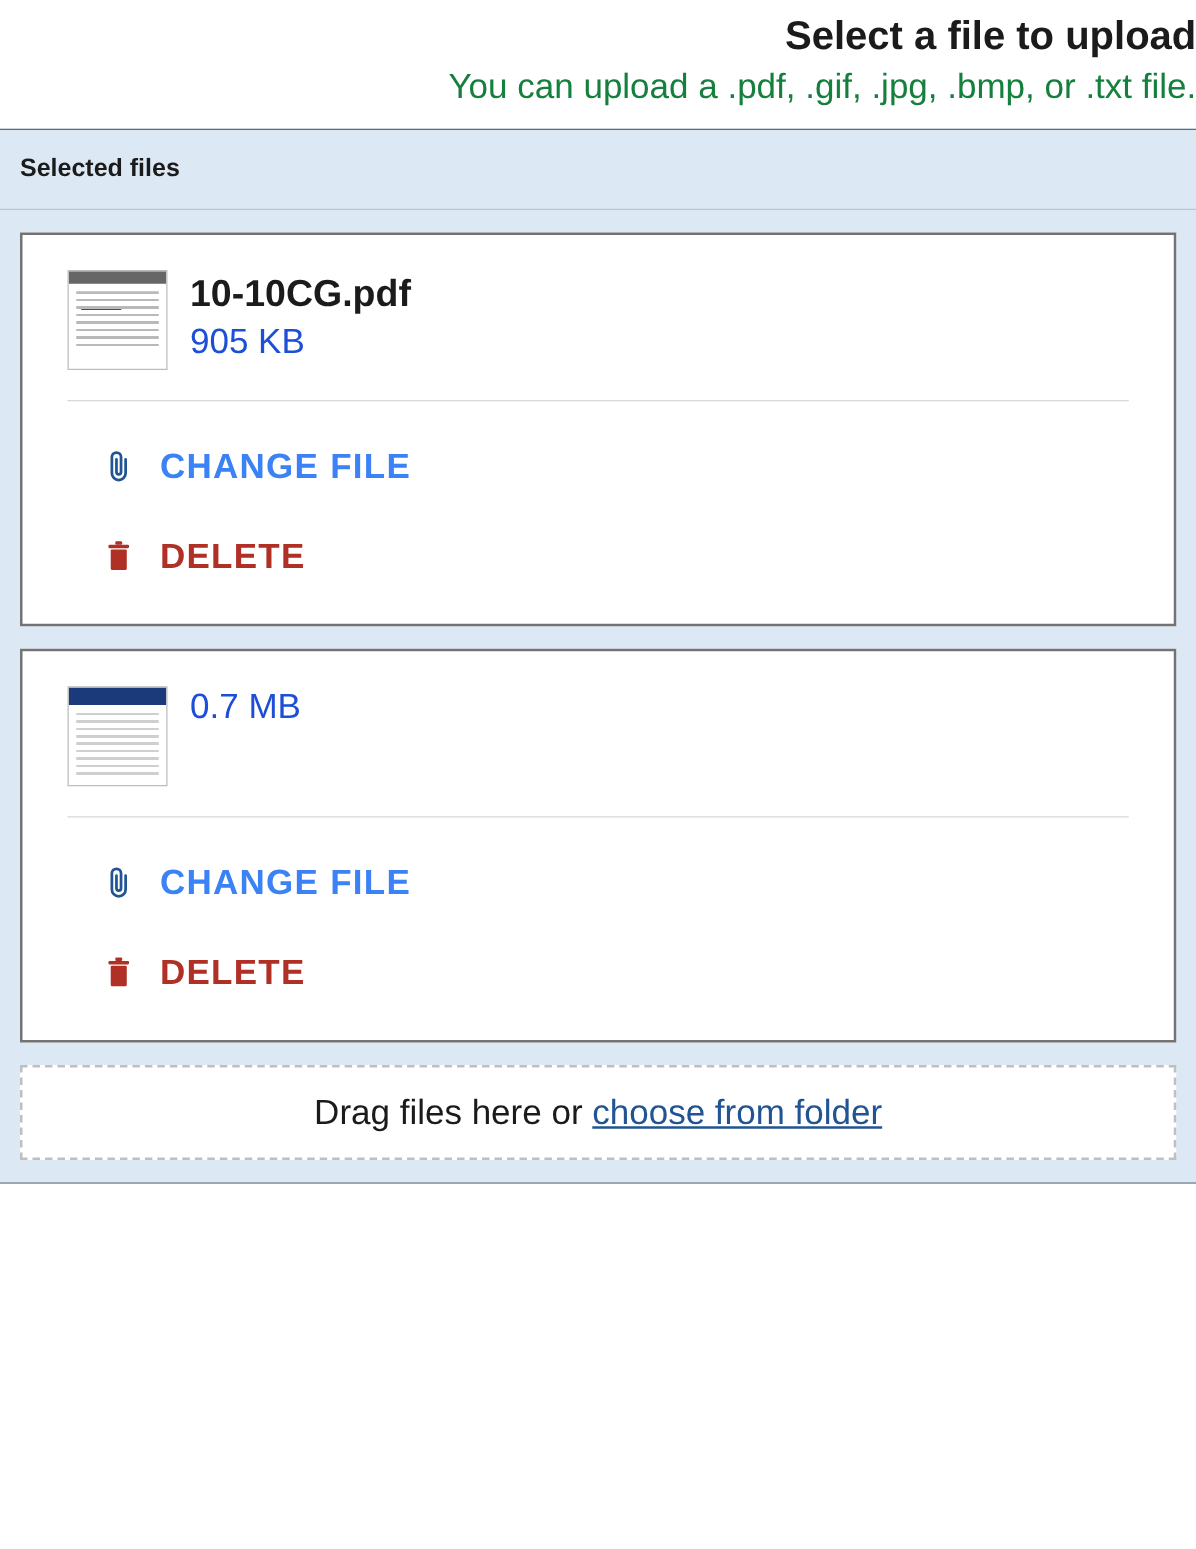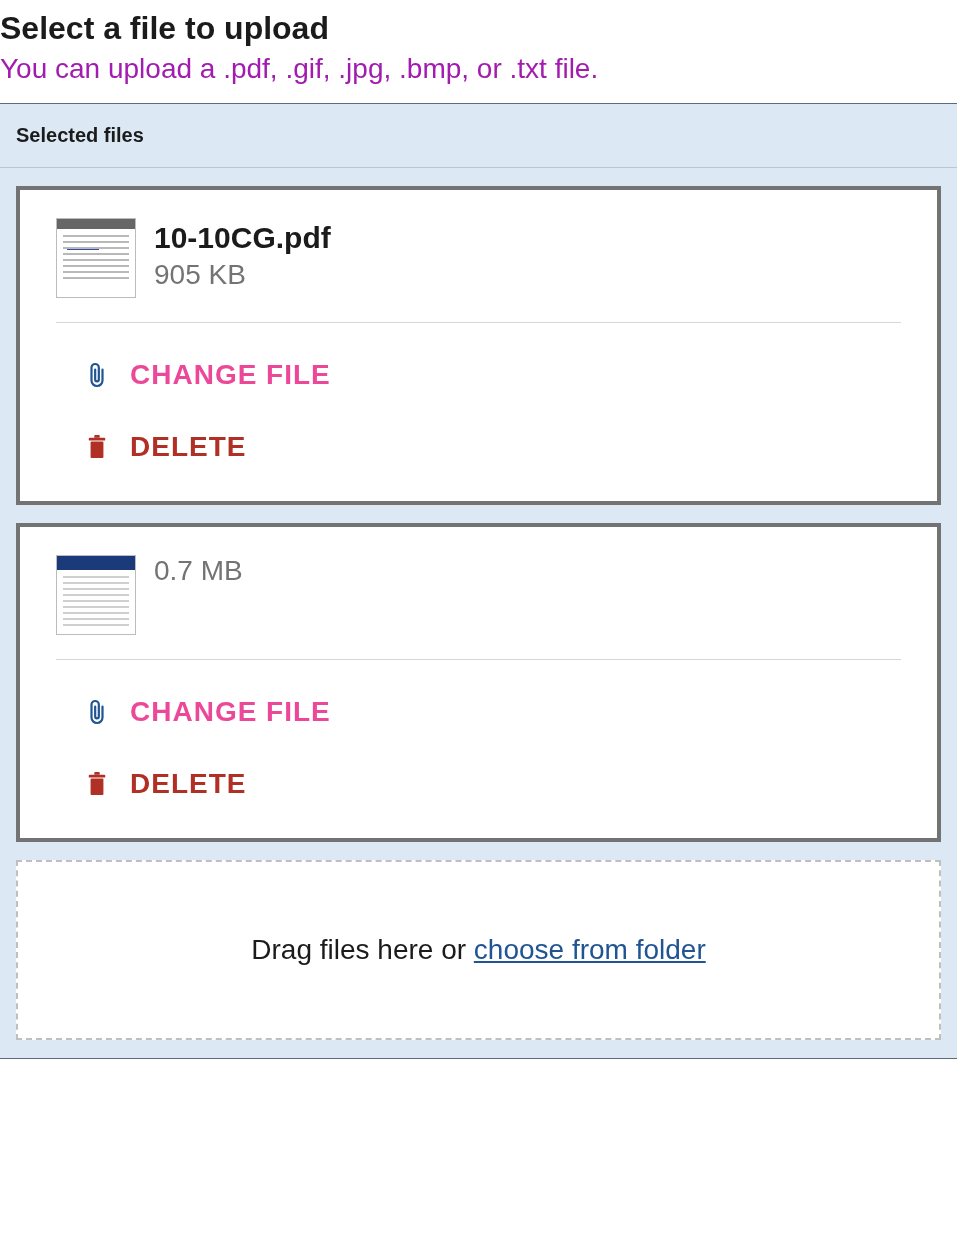--- a/index.html
+++ b/index.html
@@ -5,48 +5,49 @@
   * { box-sizing: border-box; }
   body {
     margin: 0;
     font-family: -apple-system, BlinkMacSystemFont, "Segoe UI", Helvetica, Arial, sans-serif;
     color: #1b1b1b;
     background: #fff;
     width: 957px;
   }
   .intro {
     padding: 10px 0 18px 0;
+    text-align: right;
   }
   .intro h2 {
     margin: 0 0 6px 0;
     font-size: 32px;
     font-weight: 700;
     color: #1b1b1b;
   }
   .intro p {
     margin: 0;
     font-size: 28px;
-    color: #a21caf;
+    color: #15803d;
   }
   .selected-panel {
     background: #dce8f4;
     border-top: 1px solid #5d6b79;
     border-bottom: 1px solid #5d6b79;
     padding-bottom: 18px;
   }
   .selected-header {
     padding: 20px 16px 20px 16px;
     font-size: 20px;
     font-weight: 700;
     color: #1b1b1b;
     border-bottom: 1px solid #b9c6d4;
   }
   .file-card {
     background: #fff;
-    border: 4px solid #737373;
+    border: 2px solid #737373;
     margin: 18px 16px 0 16px;
     padding: 28px 36px 38px 36px;
   }
   .file-head {
     display: flex;
     align-items: flex-start;
     gap: 18px;
     padding-bottom: 24px;
     border-bottom: 1px solid #d6d7d9;
   }
@@ -99,21 +100,21 @@
   .file-meta .fname {
     font-size: 30px;
     font-weight: 700;
     color: #1b1b1b;
     line-height: 1.3;
     margin-bottom: 2px;
     word-break: break-word;
   }
   .file-meta .fsize {
     font-size: 28px;
-    color: #737373;
+    color: #1d4ed8;
   }
   .actions {
     padding: 36px 0 0 30px;
   }
   .action-btn {
     display: flex;
     align-items: center;
     gap: 22px;
     background: none;
     border: none;
@@ -121,28 +122,28 @@
     margin: 0 0 40px 0;
     cursor: pointer;
     font-family: inherit;
   }
   .action-btn:last-child { margin-bottom: 0; }
   .action-btn .label {
     font-size: 28px;
     font-weight: 700;
     letter-spacing: 1px;
   }
-  .change .label { color: #ec4899; }
+  .change .label { color: #3b82f6; }
   .delete .label { color: #b03026; text-align: right; }
   .icon { display: inline-flex; }
   .dropzone {
     margin: 18px 16px 0 16px;
     border: 2px dashed #bfbfbf;
     background: #fff;
-    padding: 72px 10px;
+    padding: 20px 10px;
     text-align: center;
   }
   .dropzone .dz-text {
     font-size: 28px;
     color: #1b1b1b;
   }
   .dropzone .dz-link {
     color: #205493;
     text-decoration: underline;
     cursor: pointer;

